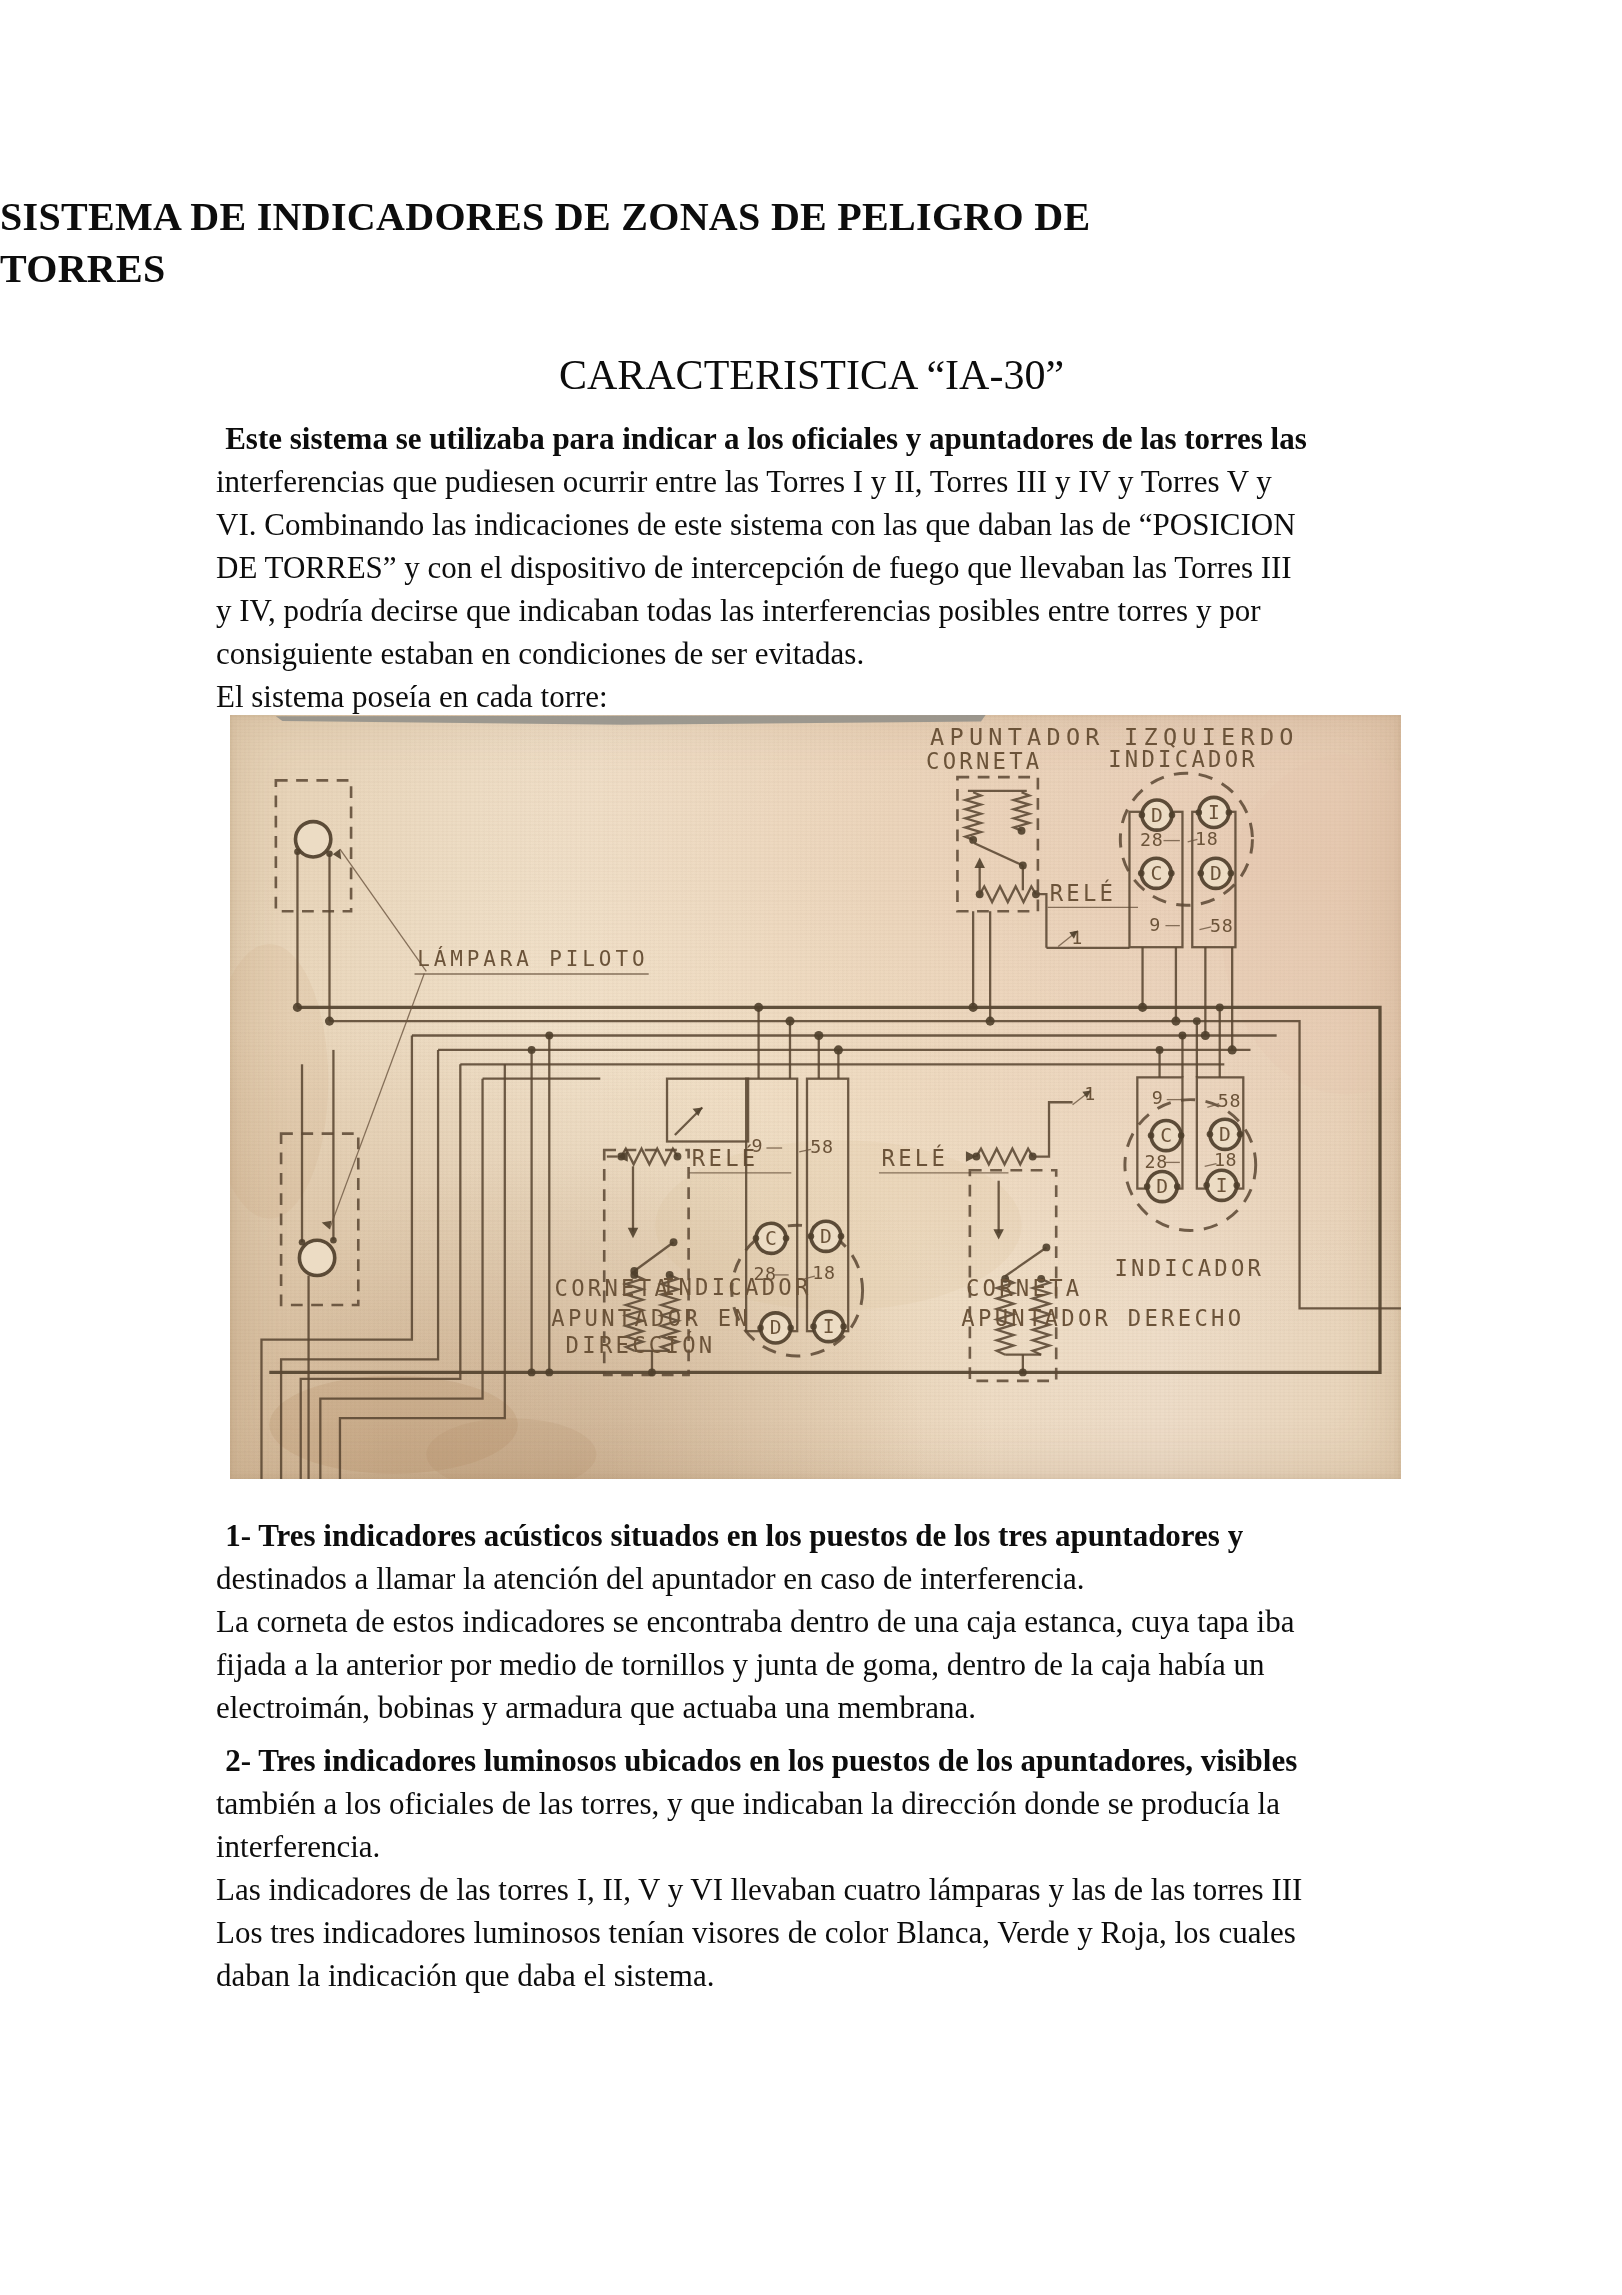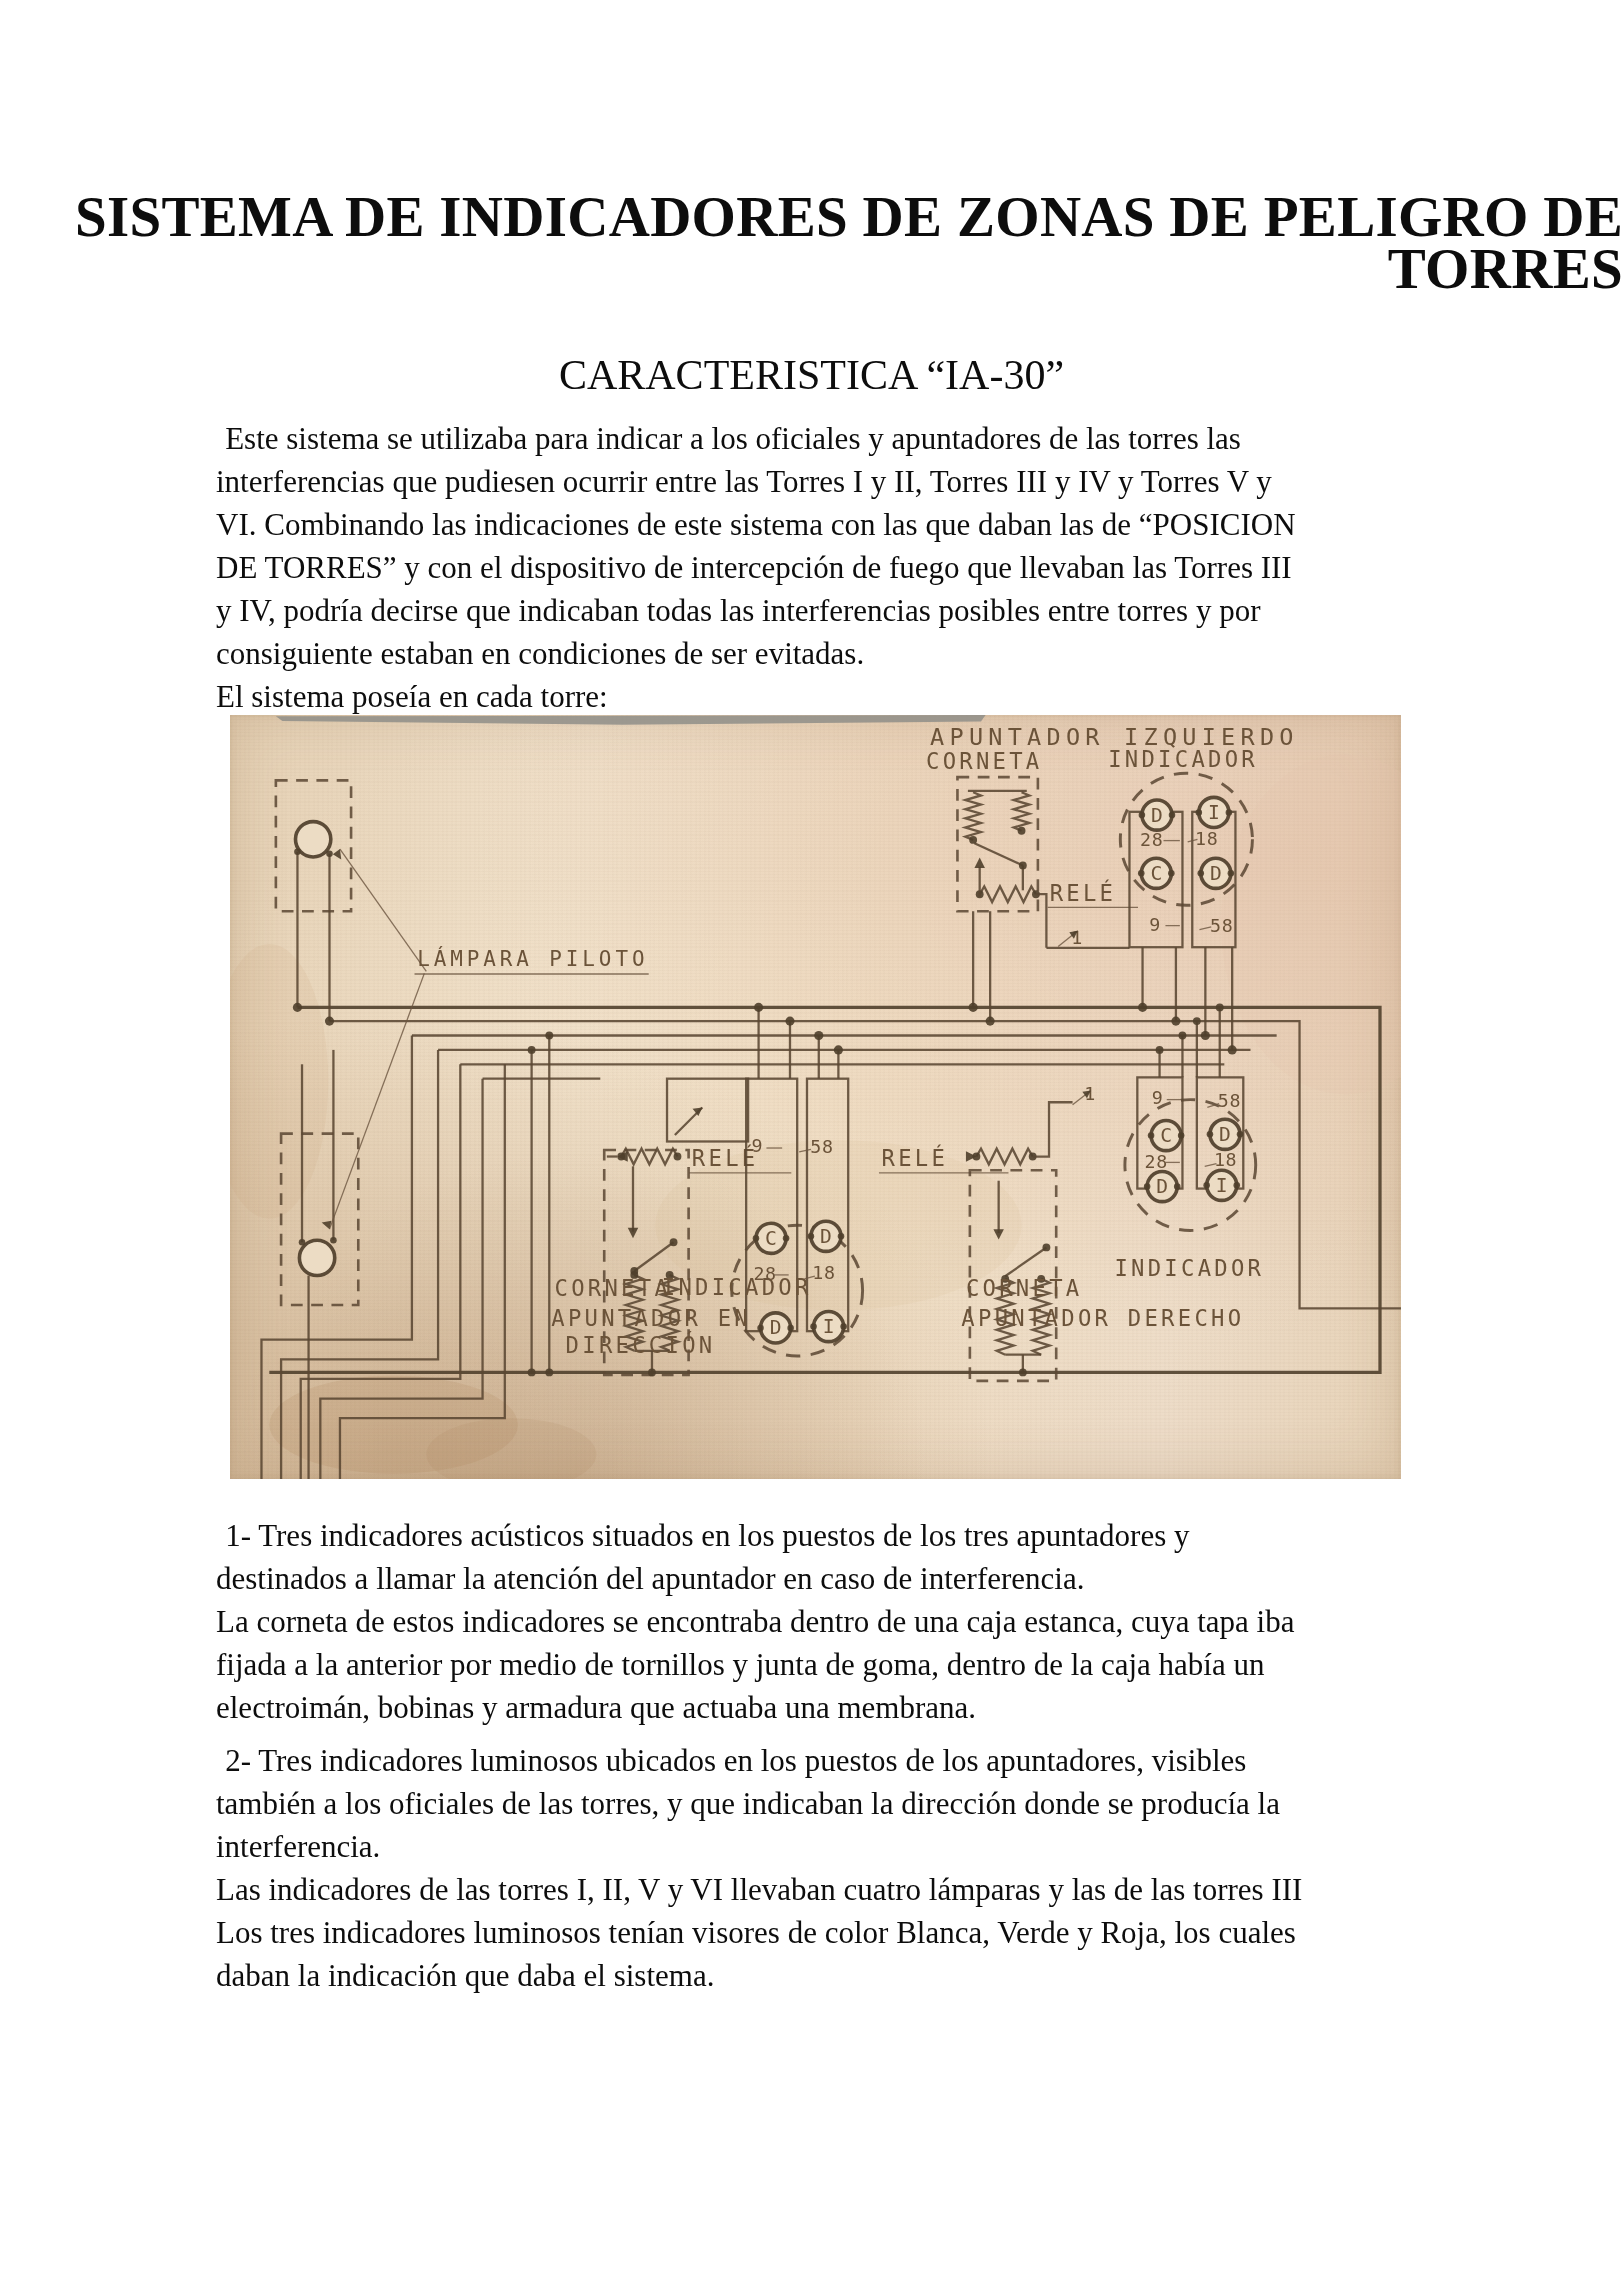--- a/index.html
+++ b/index.html
@@ -6,35 +6,35 @@
   .page{
     position:relative;
     width:1623px;height:2295px;
     background:#ffffff;
     font-family:"Liberation Serif", serif;
     color:#0d0d0d;
     overflow:hidden;
   }
   .title{
     position:absolute;left:0;right:0;top:191px;
-    text-align:right;font-weight:bold;
-    font-size:57px;line-height:52px;
+    text-align:left;font-weight:bold;
+    font-size:40px;line-height:52px;
     letter-spacing:0.3px;
   }
   .subtitle{
     position:absolute;left:0;right:0;top:352px;
     text-align:center;font-weight:normal;
     font-size:42px;line-height:47px;
   }
   .para{
     position:absolute;left:216px;width:1243px;
     font-size:31px;line-height:43px;
   }
   .tl{white-space:nowrap;}
-  .ind{padding-left:9.2px;}
+  .ind{padding-left:9.2px;font-weight:bold;}
   figure{margin:0;}
   .figure{
     position:absolute;left:230px;top:715px;width:1171px;height:764px;
     background:
       repeating-linear-gradient(0deg, rgba(120,90,60,.028) 0 1.3px, rgba(255,255,255,0) 1.3px 3.3px),
       repeating-linear-gradient(90deg, rgba(120,90,60,.02) 0 2px, rgba(255,255,255,0) 2px 4.6px),
       radial-gradient(ellipse at 14% 96%, rgba(160,117,74,.30), rgba(160,117,74,0) 42%),
       radial-gradient(ellipse at 30% 99%, rgba(150,108,66,.22), rgba(150,108,66,0) 30%),
       radial-gradient(ellipse at 92% 18%, rgba(226,186,160,.45), rgba(226,186,160,0) 55%),
       radial-gradient(ellipse at 50% 45%, rgba(243,228,202,.65), rgba(243,228,202,0) 75%),

